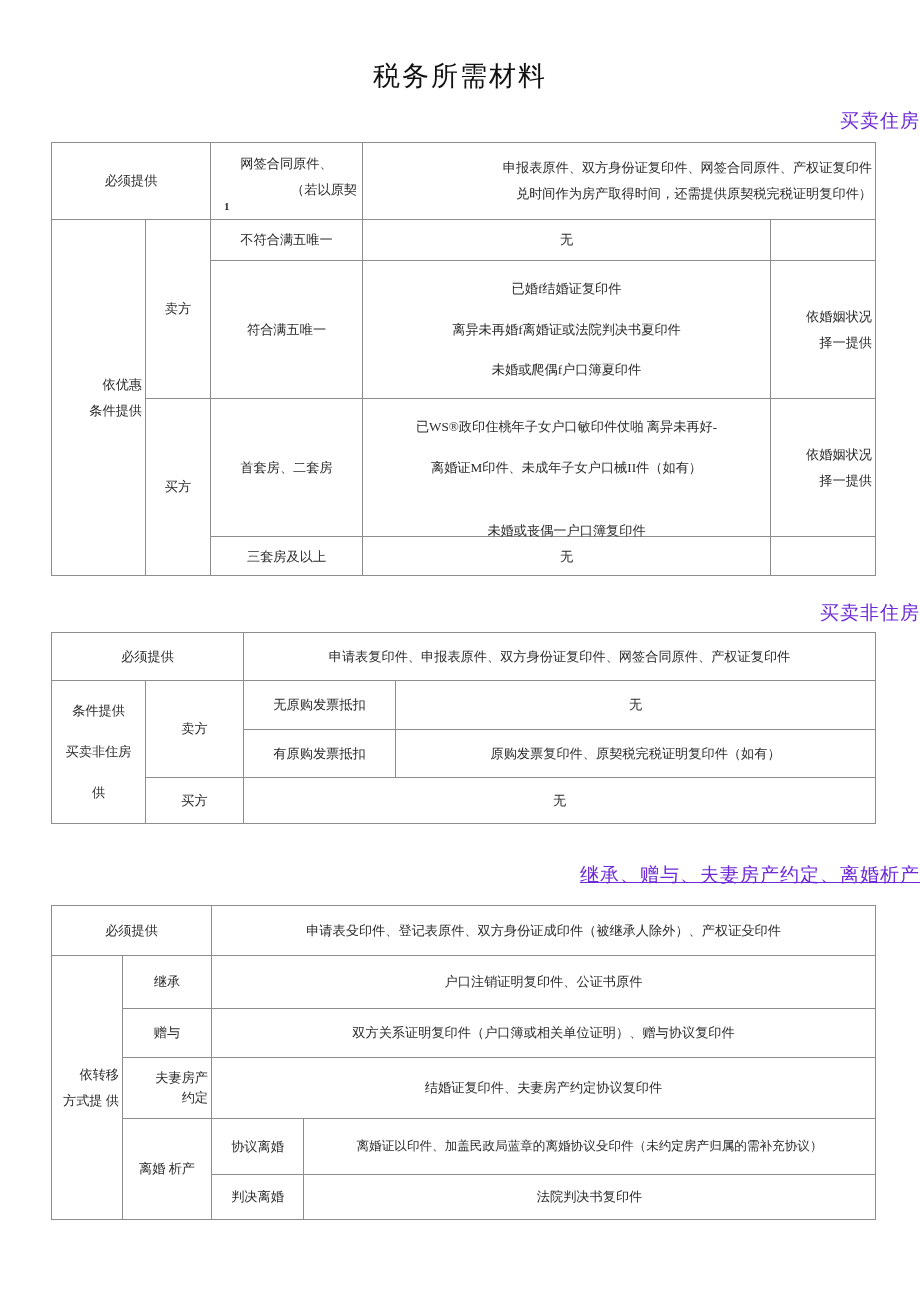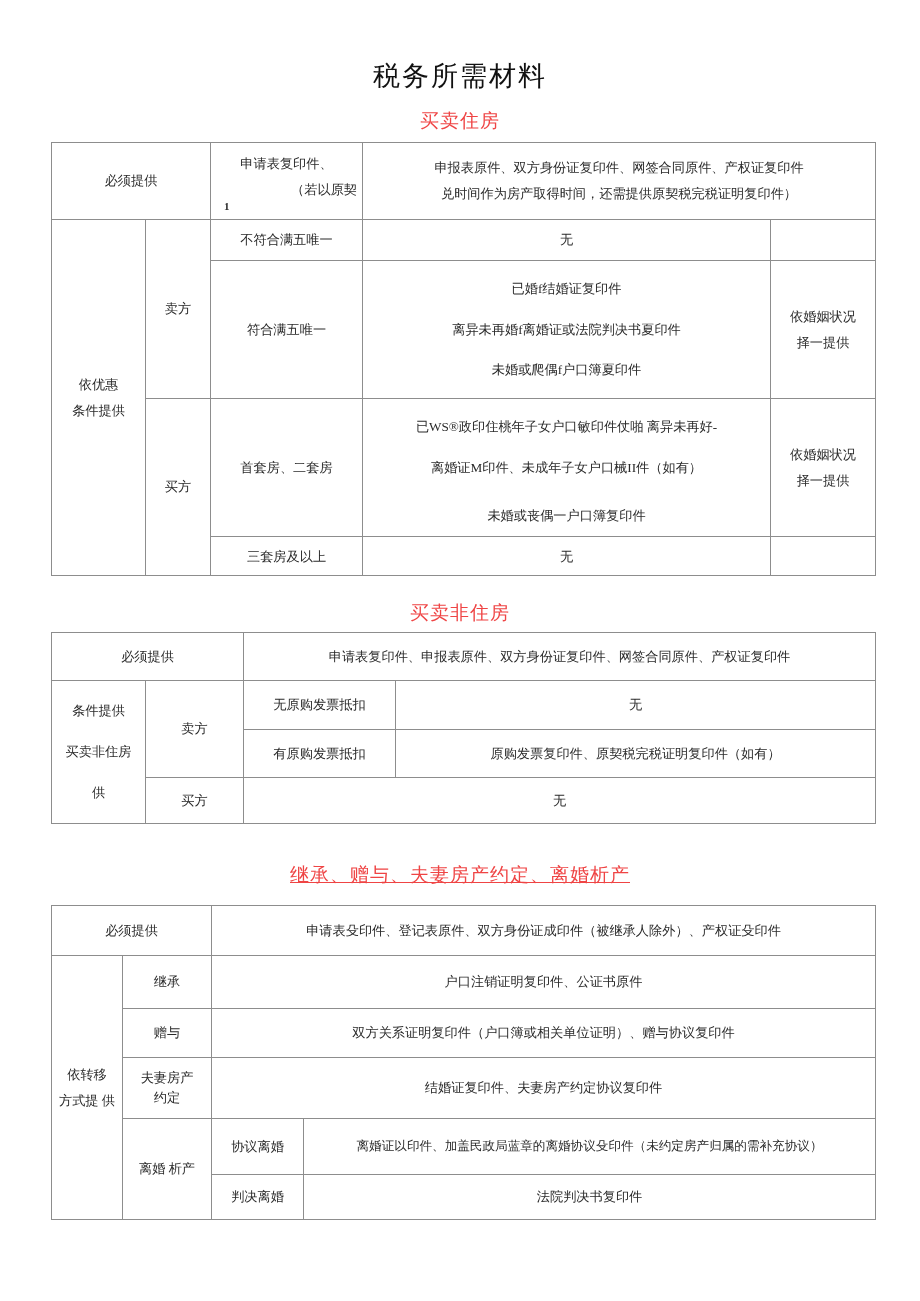--- a/index.html
+++ b/index.html
@@ -30,24 +30,24 @@
     text-align: center;
     font-size: 27px;
     letter-spacing: 2px;
     color: #111;
     font-weight: 400;
   }
   .section-title {
     position: absolute;
     width: 920px;
     left: 0;
-    text-align: center;
+    text-align: right;
     font-size: 19px;
     letter-spacing: 1px;
-    color: #ef4444;
+    color: #6d28d9;
     font-weight: 400;
   }
   #sec1-title { top: 108px; }
   #sec2-title { top: 600px; }
   #sec3-title { top: 862px; text-decoration: underline; }
 
   
   .tbl {
     position: absolute;
     border-collapse: collapse;
@@ -84,26 +84,26 @@
   .clipped-col .l3 {
     display: block;
     text-align: left;
     padding-left: 10px;
     font-weight: 700;
     font-size: 11px;
     line-height: 0.7;
   }
 
   .lefty { text-align: left; padding-left: 6px; }
-  .two-line span { display: block; }
+  .two-line span { display: block; text-align: right; }
   .spaced-lines span { display: block; margin: 15px 0; }
   .overflow-line {
     display: block;
     position: relative;
-    top: 7px;
+    top: 22px;
   }
 </style>
 </head>
 <body>
 
 <div class="page">
 
   <div class="doc-title">税务所需材料</div>
 
   <div class="section-title" id="sec1-title">买卖住房</div>
@@ -114,21 +114,21 @@
       <col style="width:65px">
       <col style="width:152px">
       <col style="width:408px">
       <col style="width:105px">
     </colgroup>
     <tbody>
 
       <tr>
         <td colspan="2" style="height:76px">必须提供</td>
         <td class="clipped-col">
-          <span class="l1">申请表复印件、</span>
+          <span class="l1">网签合同原件、</span>
           <span class="l2">（若以原契</span>
           <span class="l3">1</span>
         </td>
         <td colspan="2" class="lefty two-line">
           <span>申报表原件、双方身份证复印件、网签合同原件、产权证复印件</span>
           <span>兑时间作为房产取得时间，还需提供原契税完税证明复印件）</span>
         </td>
       </tr>
 
       <tr>

